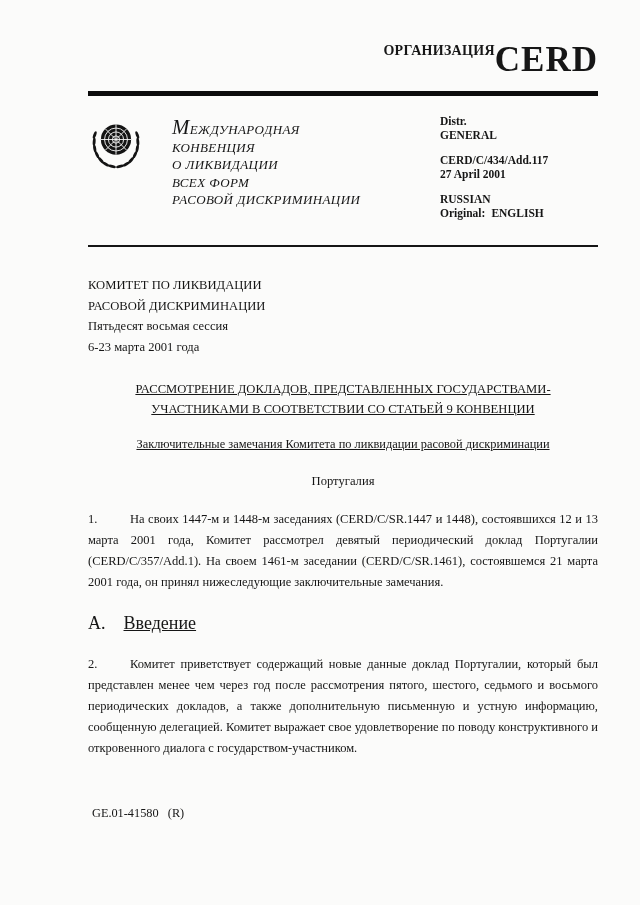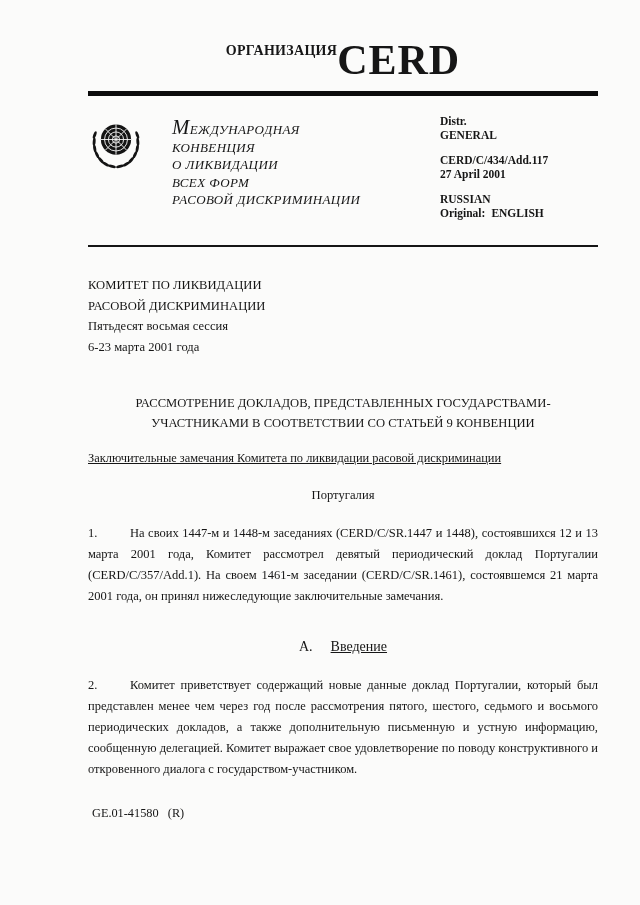--- a/index.html
+++ b/index.html
@@ -9,47 +9,47 @@
     width:640px; height:905px;
     margin:0 auto;
     background:#fbfbfa;
     color:#161616;
     font-family:"Liberation Serif","DejaVu Serif",serif;
     padding:42px 42px 0 88px;
     overflow:hidden;
   }
 
   
-  .hdr { display:flex; justify-content:center; align-items:flex-start; }
+  .hdr { display:flex; justify-content:flex-end; align-items:flex-start; }
   .org { font-weight:bold; font-size:14px; line-height:18px; letter-spacing:.3px; }
-  .series { font-size:42px; font-weight:bold; line-height:36px; letter-spacing:1px; }
+  .series { font-size:35px; font-weight:bold; line-height:36px; letter-spacing:1px; }
 
   .rule-thick { height:5px; background:#0c0c0c; margin-top:13px; }
   .rule-thin  { height:2px; background:#151515; margin-top:14px; }
 
   
   .masthead { display:flex; margin-top:16px; min-height:116px; }
   .emblem { flex:0 0 auto; width:56px; height:60px; margin-top:2px; }
   .treaty {
     flex:1 1 auto; padding:6px 6px 0 28px;
     font-style:italic; font-size:13px; line-height:17.5px; letter-spacing:.4px;
   }
   .treaty-line:first-child::first-letter { font-size:1.6em; }
   .distr { flex:0 0 158px; font-size:11.5px; line-height:14px; padding-top:2px;font-weight:bold; }
   .distr .grp { margin-bottom:11px; }
   .orig-val { margin-left:6px; }
 
   
   .committee { margin-top:28px; font-size:12.6px; line-height:20.5px; }
-  .doc-title { margin-top:36px; padding:0 28px; text-align:center; font-size:12.6px; line-height:20px; }
-  .subtitle  { margin-top:18px; text-align:left; font-size:12.4px; text-decoration:underline; }
+  .doc-title { margin-top:22px; padding:0 28px; text-align:center; font-size:12.6px; line-height:20px;text-decoration:underline; }
+  .subtitle  { margin-top:18px; text-align:center; font-size:12.4px; text-decoration:underline; }
   .country   { margin-top:22px; text-align:center; font-size:12.6px; }
   .para      { margin-top:20px; font-size:12.5px; line-height:21px; text-align:justify; }
   .pnum      { display:inline-block; width:42px; }
-  .section-head { margin-top:32px; text-align:center; font-size:14px; }
+  .section-head { margin-top:20px; text-align:left; font-size:18px; }
   .section-head .slabel { margin-right:18px; }
   .section-head .stitle { text-decoration:underline; }
 
   .docref { position:absolute; left:92px; top:806px; font-size:12.3px; white-space:pre; }
 </style>
 </head>
 <body>
 
 <div class="page">
 

